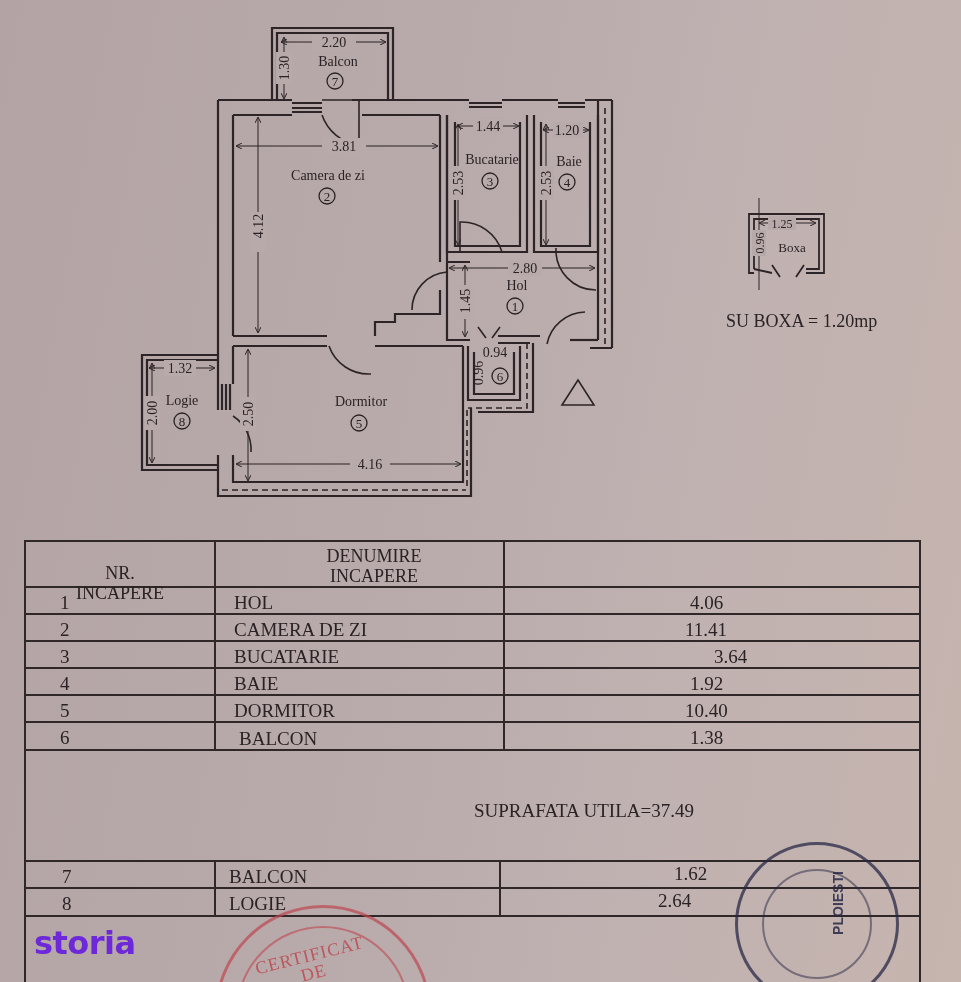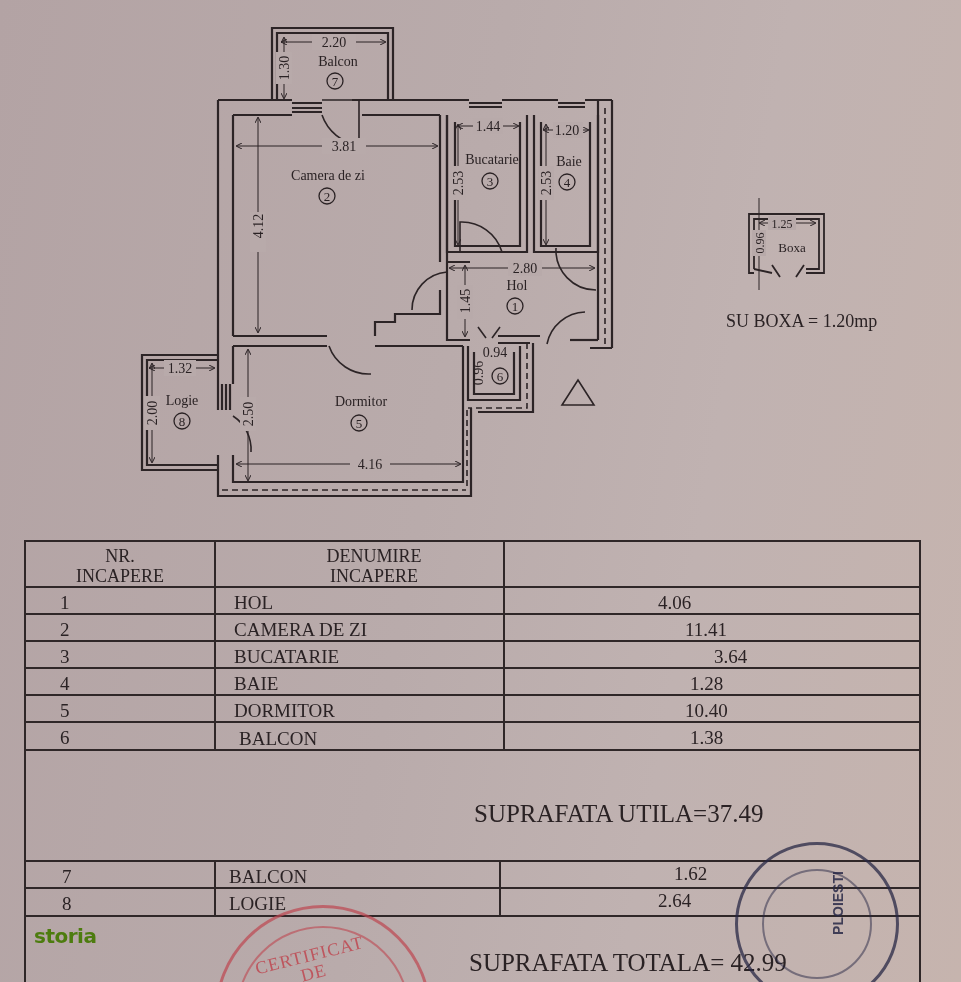--- a/index.html
+++ b/index.html
@@ -11,32 +11,32 @@
   }
   .plan { position: absolute; left: 0; top: 0; }
   .plan text { font-family: "Liberation Serif", "DejaVu Serif", serif; fill: #2a2224; }
 
   .tbl { position: absolute; border: 2px solid #2f2728; box-sizing: border-box; }
   .row { position: absolute; left: 0; right: 0; border-bottom: 2px solid #2f2728; box-sizing: border-box; }
   .cell { position: absolute; top: 0; bottom: 0; box-sizing: border-box; font-size: 19px; line-height: 1; }
   .vline { position: absolute; top: 0; bottom: 0; width: 2px; background: #2f2728; }
   .hdr { font-size: 18px; line-height: 20px; text-align: center; }
 
-  .summary { position: absolute; font-size: 25px; white-space: nowrap; }
+  .summary { position: absolute; font-size: 19px; white-space: nowrap; }
   .su-boxa { position: absolute; left: 726px; top: 311px; font-size: 18px; }
 
   .stamp { position: absolute; border-radius: 50%; pointer-events: none; }
   .stamp-red { left: 215px; top: 905px; width: 210px; height: 210px; border: 3px solid rgba(190,70,80,0.7); }
   .stamp-red-inner { position: absolute; left: 18px; top: 18px; right: 18px; bottom: 18px; border-radius: 50%; border: 2px solid rgba(190,70,80,0.6); }
   .stamp-red-text { position: absolute; left: 38px; top: 38px; color: rgba(190,70,80,0.85); font-size: 18px; letter-spacing: 1px; transform: rotate(-14deg); text-align: center; line-height: 18px; }
   .stamp-blue { left: 735px; top: 842px; width: 158px; height: 158px; border: 3px solid rgba(40,40,70,0.75); }
   .stamp-blue-inner { position: absolute; left: 24px; top: 24px; right: 24px; bottom: 24px; border-radius: 50%; border: 2px solid rgba(40,40,70,0.5); }
   .stamp-blue-text { position: absolute; left: 68px; top: 50px; color: rgba(40,40,70,0.85); font-family: "Liberation Sans", sans-serif; font-weight: bold; font-size: 14px; transform: rotate(-90deg); transform-origin: center; }
 
-  .logo { position: absolute; left: 34px; top: 924px; color: #4d7c0f; font-family: "DejaVu Sans", sans-serif; font-weight: bold; font-size: 20px; letter-spacing: -0.5px; }
+  .logo { position: absolute; left: 34px; top: 924px; color: #6d28d9; font-family: "DejaVu Sans", sans-serif; font-weight: bold; font-size: 32px; letter-spacing: -0.5px; }
 </style>
 </head>
 <body>
 
 <svg class="plan" width="961" height="520" viewBox="0 0 961 520">
   <defs>
     <marker id="arr" markerWidth="6" markerHeight="6" refX="5" refY="3" orient="auto">
       <path d="M0,0 L6,3 L0,6" fill="none" stroke="#2a2224" stroke-width="1"></path>
     </marker>
     <marker id="arrs" markerWidth="6" markerHeight="6" refX="1" refY="3" orient="auto">
@@ -215,59 +215,59 @@
     <text transform="translate(764,243) rotate(-90)" font-size="12" text-anchor="middle">0.96</text>
     <text x="792" y="252" font-size="13" text-anchor="middle">Boxa</text>
   </g>
 </svg>
 
 <div class="su-boxa">SU BOXA = 1.20mp</div>
 
 <div class="tbl" style="left:24px; top:540px; width:897px; height:460px;">
 
   <div class="row" style="top:0; height:46px;">
-    <div class="cell hdr" style="left:0; width:188px; padding-top:4px;">
+    <div class="cell hdr" style="left:0; width:188px; padding-top:21px;">
       <div>NR.</div>
       <div>INCAPERE</div>
     </div>
     <div class="vline" style="left:188px;"></div>
     <div class="cell hdr" style="left:208px; width:280px; text-align:center; padding-top:4px;">
       <div>DENUMIRE</div>
       <div>INCAPERE</div>
     </div>
     <div class="vline" style="left:477px;"></div>
   </div>
 
   <div class="row" style="top:46px; height:27px;">
     <div class="cell" style="left:34px; top:5px;">1</div>
     <div class="vline" style="left:188px;"></div>
     <div class="cell" style="left:208px; top:5px;">HOL</div>
     <div class="vline" style="left:477px;"></div>
-    <div class="cell" style="left:632px; top:5px;">4.06</div>
+    <div class="cell" style="left:664px; top:5px;">4.06</div>
   </div>
   <div class="row" style="top:73px; height:27px;">
     <div class="cell" style="left:34px; top:5px;">2</div>
     <div class="vline" style="left:188px;"></div>
     <div class="cell" style="left:208px; top:5px;">CAMERA DE ZI</div>
     <div class="vline" style="left:477px;"></div>
     <div class="cell" style="left:659px; top:5px;">11.41</div>
   </div>
   <div class="row" style="top:100px; height:27px;">
     <div class="cell" style="left:34px; top:5px;">3</div>
     <div class="vline" style="left:188px;"></div>
     <div class="cell" style="left:208px; top:5px;">BUCATARIE</div>
     <div class="vline" style="left:477px;"></div>
     <div class="cell" style="left:664px; top:5px;margin-left:24px;">3.64</div>
   </div>
   <div class="row" style="top:127px; height:27px;">
     <div class="cell" style="left:34px; top:5px;">4</div>
     <div class="vline" style="left:188px;"></div>
     <div class="cell" style="left:208px; top:5px;">BAIE</div>
     <div class="vline" style="left:477px;"></div>
-    <div class="cell" style="left:664px; top:5px;">1.28</div>
+    <div class="cell" style="left:664px; top:5px;">1.92</div>
   </div>
   <div class="row" style="top:154px; height:27px;">
     <div class="cell" style="left:34px; top:5px;">5</div>
     <div class="vline" style="left:188px;"></div>
     <div class="cell" style="left:208px; top:5px;">DORMITOR</div>
     <div class="vline" style="left:477px;"></div>
     <div class="cell" style="left:659px; top:5px;">10.40</div>
   </div>
   <div class="row" style="top:181px; height:28px;">
     <div class="cell" style="left:34px; top:5px;">6</div>
@@ -289,21 +289,20 @@
     <div class="cell" style="left:648px; top:2px;">1.62</div>
   </div>
   <div class="row" style="top:347px; height:28px;">
     <div class="cell" style="left:36px; top:5px;">8</div>
     <div class="vline" style="left:188px;"></div>
     <div class="cell" style="left:203px; top:5px;">LOGIE</div>
     <div class="vline" style="left:473px;"></div>
     <div class="cell" style="left:632px; top:2px;">2.64</div>
   </div>
 
-  <div class="summary" style="left:443px; top:407px;">SUPRAFATA TOTALA= 42.99</div>
 </div>
 
 <div class="stamp stamp-red">
   <div class="stamp-red-inner"></div>
   <div class="stamp-red-text">
     <div>CERTIFICAT</div>
     <div>DE</div>
   </div>
 </div>
 <div class="stamp stamp-blue">

